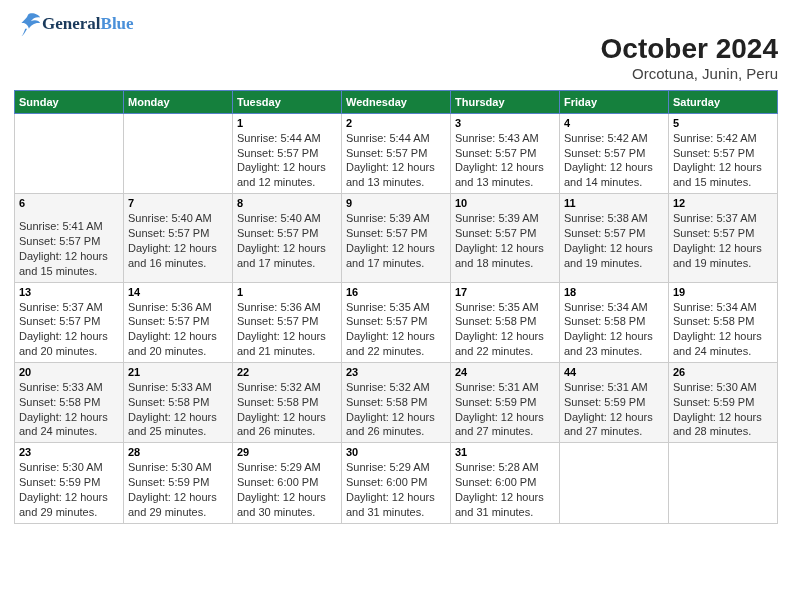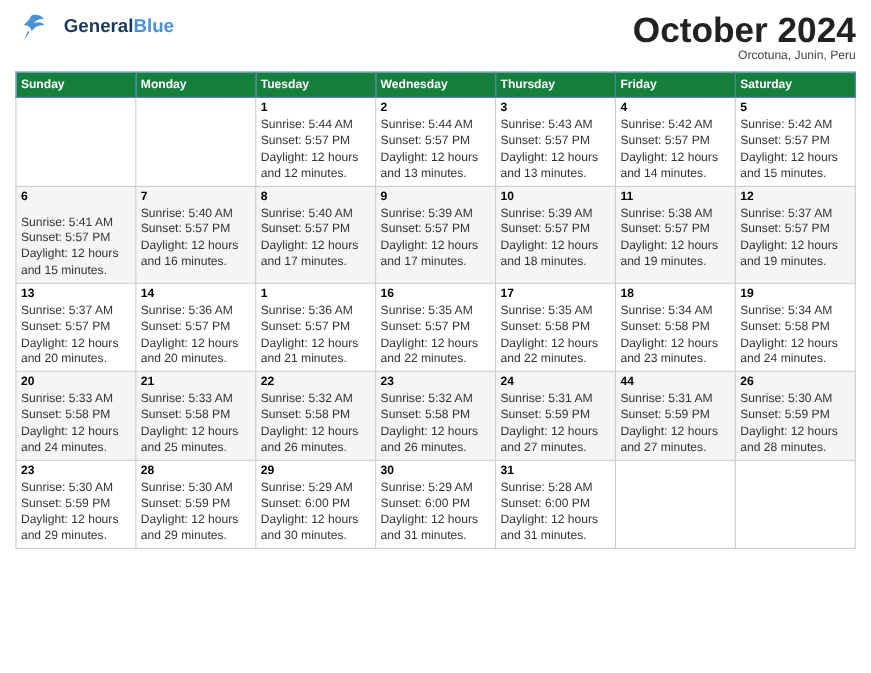--- a/index.html
+++ b/index.html
@@ -16,37 +16,39 @@
     }
     .header {
       display: flex;
       justify-content: space-between;
       align-items: flex-start;
       margin-bottom: 8px;
     }
     .logo {
       display: flex;
       align-items: center;
-      gap: 16px;
+      gap: 0;
+      font-family: Liberation Serif, serif;
     }
     .logo-bird {
       width: 28px;
       height: 28px;
     }
     .title-block {
       text-align: right;
     }
     .title-block h1 {
-      font-size: 32px;
+      font-size: 28px;
       font-weight: bold;
       color: #222;
       line-height: 1.1;
+      margin-top: 24px;
     }
     .title-block h2 {
-      font-size: 11px;
+      font-size: 15px;
       color: #444;
       font-weight: normal;
     }
     .calendar {
       width: 100%;
       border-collapse: collapse;
       font-size: 10.5px;
     }
     .calendar thead th {
       background: #15803d;

